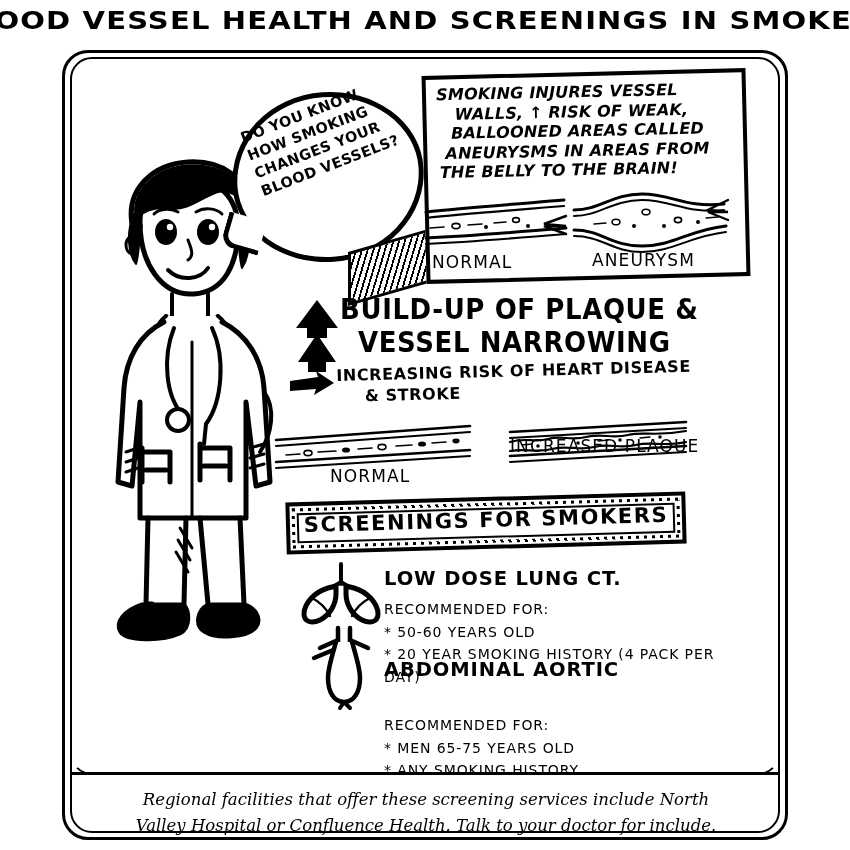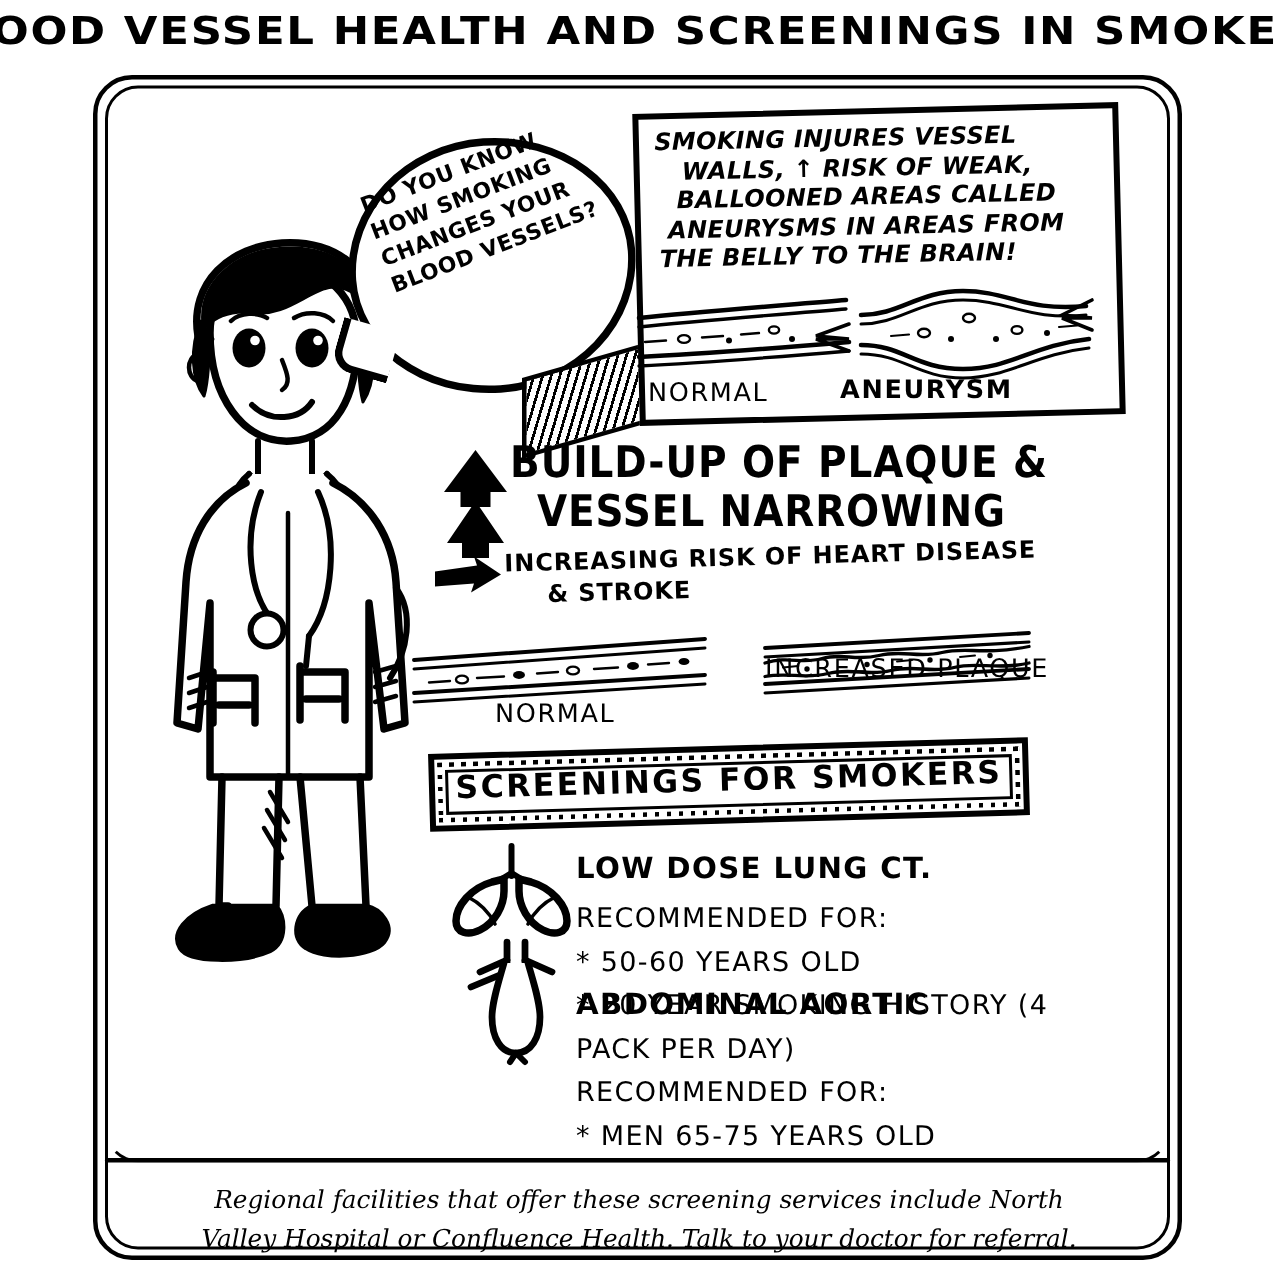--- a/index.html
+++ b/index.html
@@ -131,21 +131,21 @@
     transform:rotate(-1.6deg);
   }
 
   
   .scr-title{
     position:absolute;font-size:19.5px;font-weight:bold;letter-spacing:0.9px;
     line-height:1.16;
   }
   .scr-title .l2{display:block;}
   .scr-sub{
-    position:absolute;font-size:18px;letter-spacing:0.9px;line-height:1.62;
+    position:absolute;font-size:14px;letter-spacing:0.9px;line-height:1.62;
     font-family:"DejaVu Sans",sans-serif;font-weight:normal;
   }
   .scr-sub .li{display:block;}
 
   
   .footer{
     position:absolute;left:96px;top:787px;width:660px;text-align:center;
     font-size:16.5px;line-height:1.55;
   }
 
@@ -275,21 +275,21 @@
       <ellipse cx="44" cy="32" rx="4" ry="2.8" stroke-width="1.6"></ellipse>
       <ellipse cx="74" cy="22" rx="4" ry="2.8" stroke-width="1.6"></ellipse>
       <ellipse cx="106" cy="30" rx="3.6" ry="2.6" stroke-width="1.6"></ellipse>
       <circle cx="62" cy="36" r="2" fill="#000" stroke="none"></circle>
       <circle cx="92" cy="36" r="2" fill="#000" stroke="none"></circle>
       <circle cx="126" cy="32" r="2" fill="#000" stroke="none"></circle>
       <path d="M22 34 L34 33 M134 28 L146 27" stroke-width="1.4"></path>
       <path d="M156 10 L136 20 L156 22 L136 22 L156 30" stroke-width="2.4"></path>
     </svg>
   </div>
-  <div class="vlabel" style="left:560px;top:250px;font-weight:bold;">ANEURYSM</div>
+  <div class="vlabel" style="left:592px;top:250px;">ANEURYSM</div>
 
   <div class="arrow-up">
     <svg width="46" height="76" viewBox="0 0 46 76">
       <path d="M23 2 L44 30 L33 30 L33 40 L13 40 L13 30 L2 30Z" fill="#000"></path>
       <path d="M23 36 L42 64 L32 64 L32 74 L14 74 L14 64 L4 64Z" fill="#000"></path>
     </svg>
   </div>
   <div class="headline hand-marker">
     <span>BUILD-UP OF PLAQUE &amp;</span>
     <span class="l2">VESSEL NARROWING</span>
@@ -378,20 +378,21 @@
     <span class="li">* 50-60 YEARS OLD</span>
     <span class="li">* 20 YEAR SMOKING HISTORY (4 PACK PER DAY)</span>
   </div>
 
   <div class="scr-title" style="left:384px;top:659px;">
     <span>ABDOMINAL AORTIC</span>
   </div>
   <div class="scr-sub" style="left:384px;top:714px;width:370px;">
     <span class="li">RECOMMENDED FOR:</span>
     <span class="li">* MEN 65-75 YEARS OLD</span>
+    <span class="li">* ANY SMOKING HISTORY</span>
   </div>
 
   <div class="footer script">
     <span>Regional facilities that offer these screening services include North</span><br>
-    <span>Valley Hospital or Confluence Health.  Talk to your doctor for referral.</span>
+    <span>Valley Hospital or Confluence Health.  Talk to your doctor for include.</span>
   </div>
 
 </div>
 
 </body></html>

